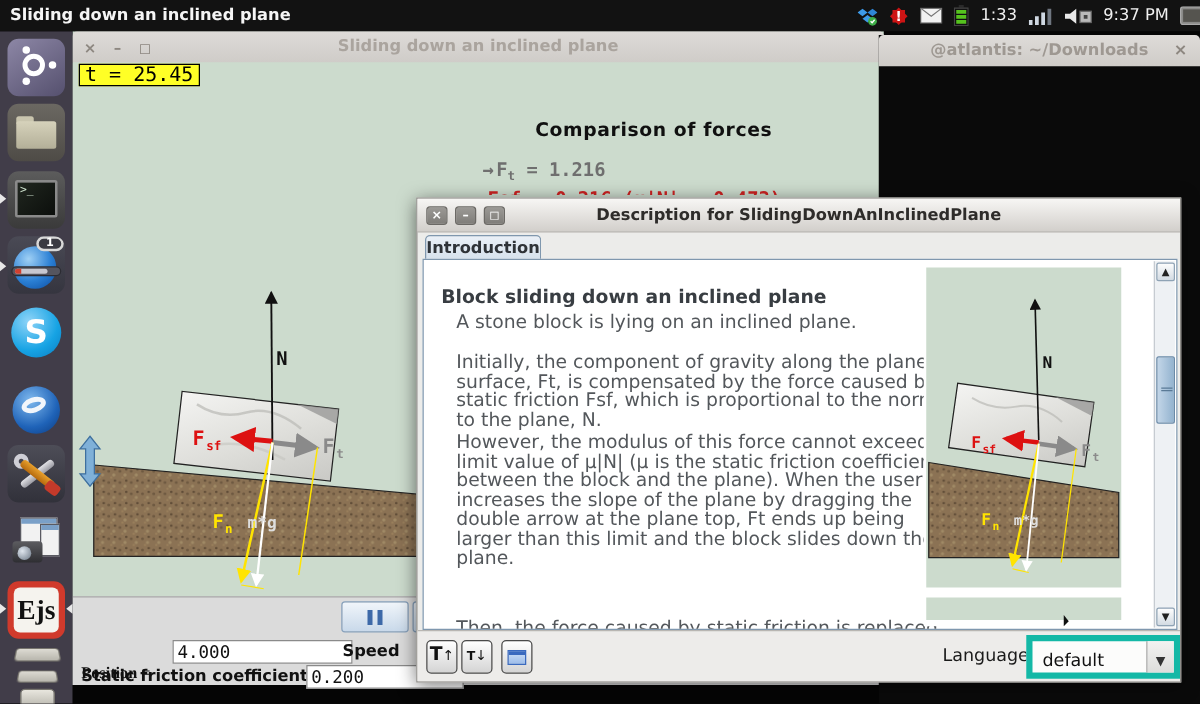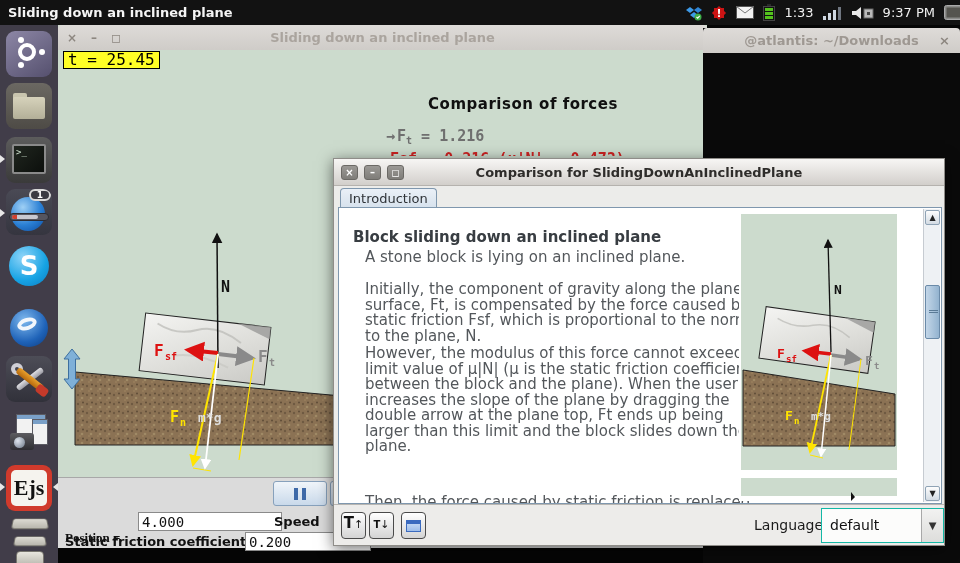--- a/index.html
+++ b/index.html
@@ -86,42 +86,42 @@
   .termwin .wm-text{color:#9e9892;}
   .term-close{position:absolute;right:10px;top:0;line-height:25px;color:#8d8780;font-size:13px;font-weight:bold;}
 
   
   .dialog{position:absolute;left:333px;top:158px;width:612px;height:388px;background:#ececea;border:1px solid #8f8d89;
           box-shadow:0 3px 14px rgba(0,0,0,.55);z-index:30;}
   .dlg-title{position:absolute;left:0;top:0;right:0;height:27px;background:linear-gradient(#f7f6f4,#d2cfcb);border-bottom:1px solid #b5b2ae;}
   .dlg-title .txt{position:absolute;left:0;right:0;text-align:center;line-height:27px;font-weight:bold;font-size:13px;color:#2e2c2a;}
   .dlg-btn{position:absolute;top:6px;width:17px;height:15px;background:linear-gradient(#9b9995,#7f7d79);border:1px solid #6b6965;border-radius:3px;
            color:#fff;font-size:10px;font-weight:bold;text-align:center;line-height:13px;}
-  .tab{position:absolute;left:6px;top:29px;height:24px;padding:0 8px;background:linear-gradient(#eaf0f7,#d2deea);
+  .tab{position:absolute;left:6px;top:29px;height:24px;padding:0 0;background:linear-gradient(#eaf0f7,#d2deea);
        border:1px solid #7f97ae;border-bottom:none;border-radius:4px 4px 0 0;
-       font-weight:normal;font-size:13px;color:#2f3338;line-height:19px;}
+       font-weight:bold;font-size:13px;color:#2f3338;line-height:19px;}
   .dlg-content{position:absolute;left:4px;top:48px;width:604px;height:297px;background:#fff;border:1px solid #7f97ae;overflow:hidden;}
   .dc-head{position:absolute;left:14px;top:20px;font-weight:bold;font-size:15px;color:#383d42;}
   .dc-p{position:absolute;left:26px;width:402px;font-size:15px;line-height:15.5px;color:#53575b;}
   .dlg-img{position:absolute;left:400px;top:4px;width:160px;height:289px;background:#fff;}
   .sb{position:absolute;right:1px;top:1px;bottom:1px;width:17px;background:#eef1f4;border-left:1px solid #c6cbd1;}
   .sb-btn{position:absolute;left:1px;width:15px;height:15px;background:linear-gradient(#fdfdfd,#d3dbe3);border:1px solid #8fa3b5;border-radius:2px;
           font-size:8px;color:#222;text-align:center;line-height:14px;}
   .sb-thumb{position:absolute;left:1px;top:76px;width:15px;height:54px;background:linear-gradient(90deg,#c3d6e8,#93b3cf);border:1px solid #6a8aa8;border-radius:2px;}
   .sb-grip{position:absolute;left:3px;top:24px;width:9px;border-top:1px solid #5a7a96;border-bottom:1px solid #5a7a96;height:3px;}
   .dlg-toolbar{position:absolute;left:0;right:0;bottom:0;height:41px;background:#edecea;border-top:1px solid #b8b6b2;}
   .tbtn{position:absolute;top:7px;width:25px;height:27px;background:linear-gradient(#ffffff,#d4d4d4);border:1px solid #4a4a4a;border-radius:4px;
         text-align:center;color:#111;}
   .tbtn .bigT{font-weight:bold;font-size:15px;}
   .tbtn .smallT{font-weight:bold;font-size:10px;}
   .tbtn .arrow{font-size:11px;}
   .win-ico{position:absolute;left:4px;top:7px;width:15px;height:12px;border:1px solid #3a6abf;background:linear-gradient(#cfe0f6,#9dbdea);}
   .win-ico i{display:block;height:3px;background:#3a6abf;}
   .lang-label{position:absolute;left:420px;top:0;height:41px;line-height:41px;font-size:14px;color:#1a1a1a;}
-  .combo{position:absolute;left:487px;top:3px;width:123px;height:35px;background:#fcfcfb;border:1px solid #14b8a6;}
+  .combo{position:absolute;left:487px;top:3px;width:123px;height:35px;background:#fcfcfb;border:5px solid #14b8a6;}
   .combo .val{position:absolute;left:8px;top:0;line-height:33px;font-size:14px;color:#111;}
   .combo .arrow-box{position:absolute;right:0;top:0;bottom:0;width:22px;border-left:1px solid #a8a8a8;background:linear-gradient(#f2f2f1,#dddddb);
                     text-align:center;line-height:33px;font-size:10px;color:#333;}
 </style>
 </head>
 <body>
 
 <div class="screen">
 
   <div class="simwin">
@@ -225,21 +225,21 @@
       <div class="wm-text">@atlantis: ~/Downloads</div>
       <div class="term-close">×</div>
     </div>
   </div>
 
   <div class="dialog">
     <div class="dlg-title">
       <div class="dlg-btn" style="left:7px;">×</div>
       <div class="dlg-btn" style="left:30px;">–</div>
       <div class="dlg-btn" style="left:53px;">◻</div>
-      <div class="txt">Comparison for SlidingDownAnInclinedPlane</div>
+      <div class="txt">Description for SlidingDownAnInclinedPlane</div>
     </div>
 
     <div class="tab">Introduction</div>
 
     <div class="dlg-content">
       <div class="dc-head">Block sliding down an inclined plane</div>
       <div class="dc-p" style="top:42px;">A stone block is lying on an inclined plane.</div>
       <div class="dc-p" style="top:74px;">Initially, the component of gravity along the plane surface, Ft, is compensated by the force caused by static friction Fsf, which is proportional to the normal to the plane, N.</div>
       <div class="dc-p" style="top:138px;">However, the modulus of this force cannot exceed a limit value of μ|N| (μ is the static friction coefficient between the block and the plane). When the user increases the slope of the plane by dragging the double arrow at the plane top, Ft ends up being larger than this limit and the block slides down the plane.</div>
       <div class="dc-p" style="top:287px;">Then, the force caused by static friction is replaced by a</div>

